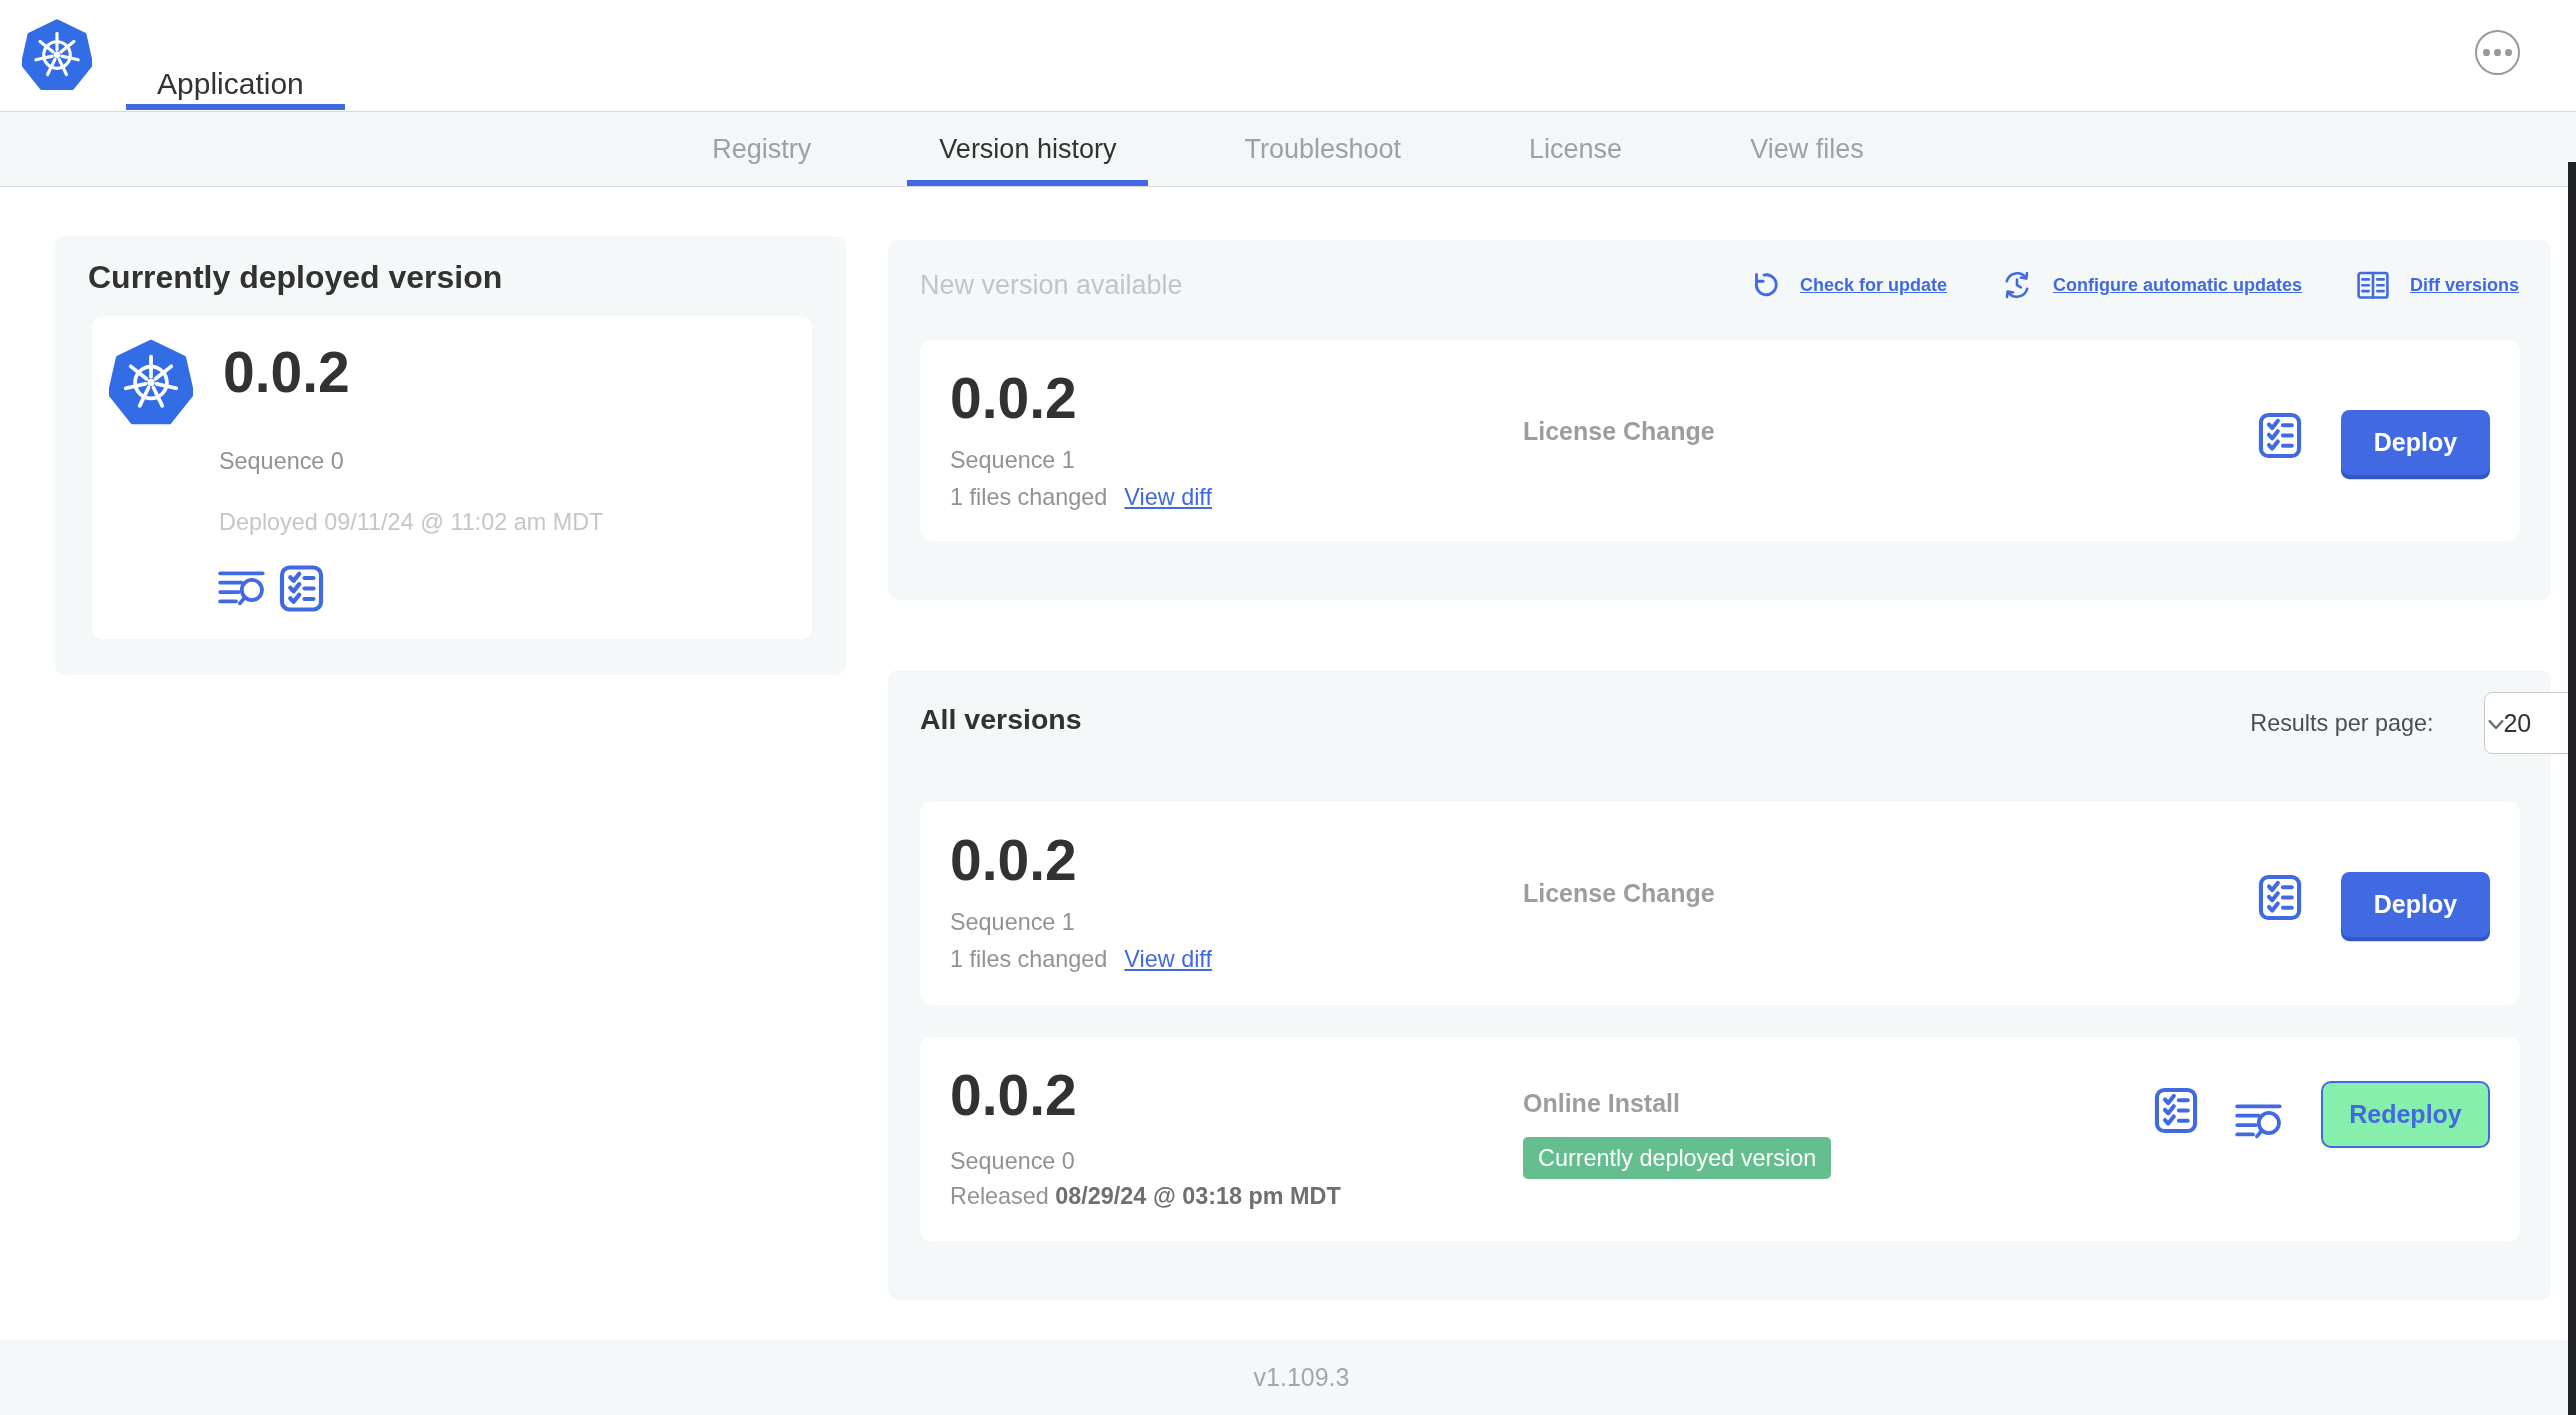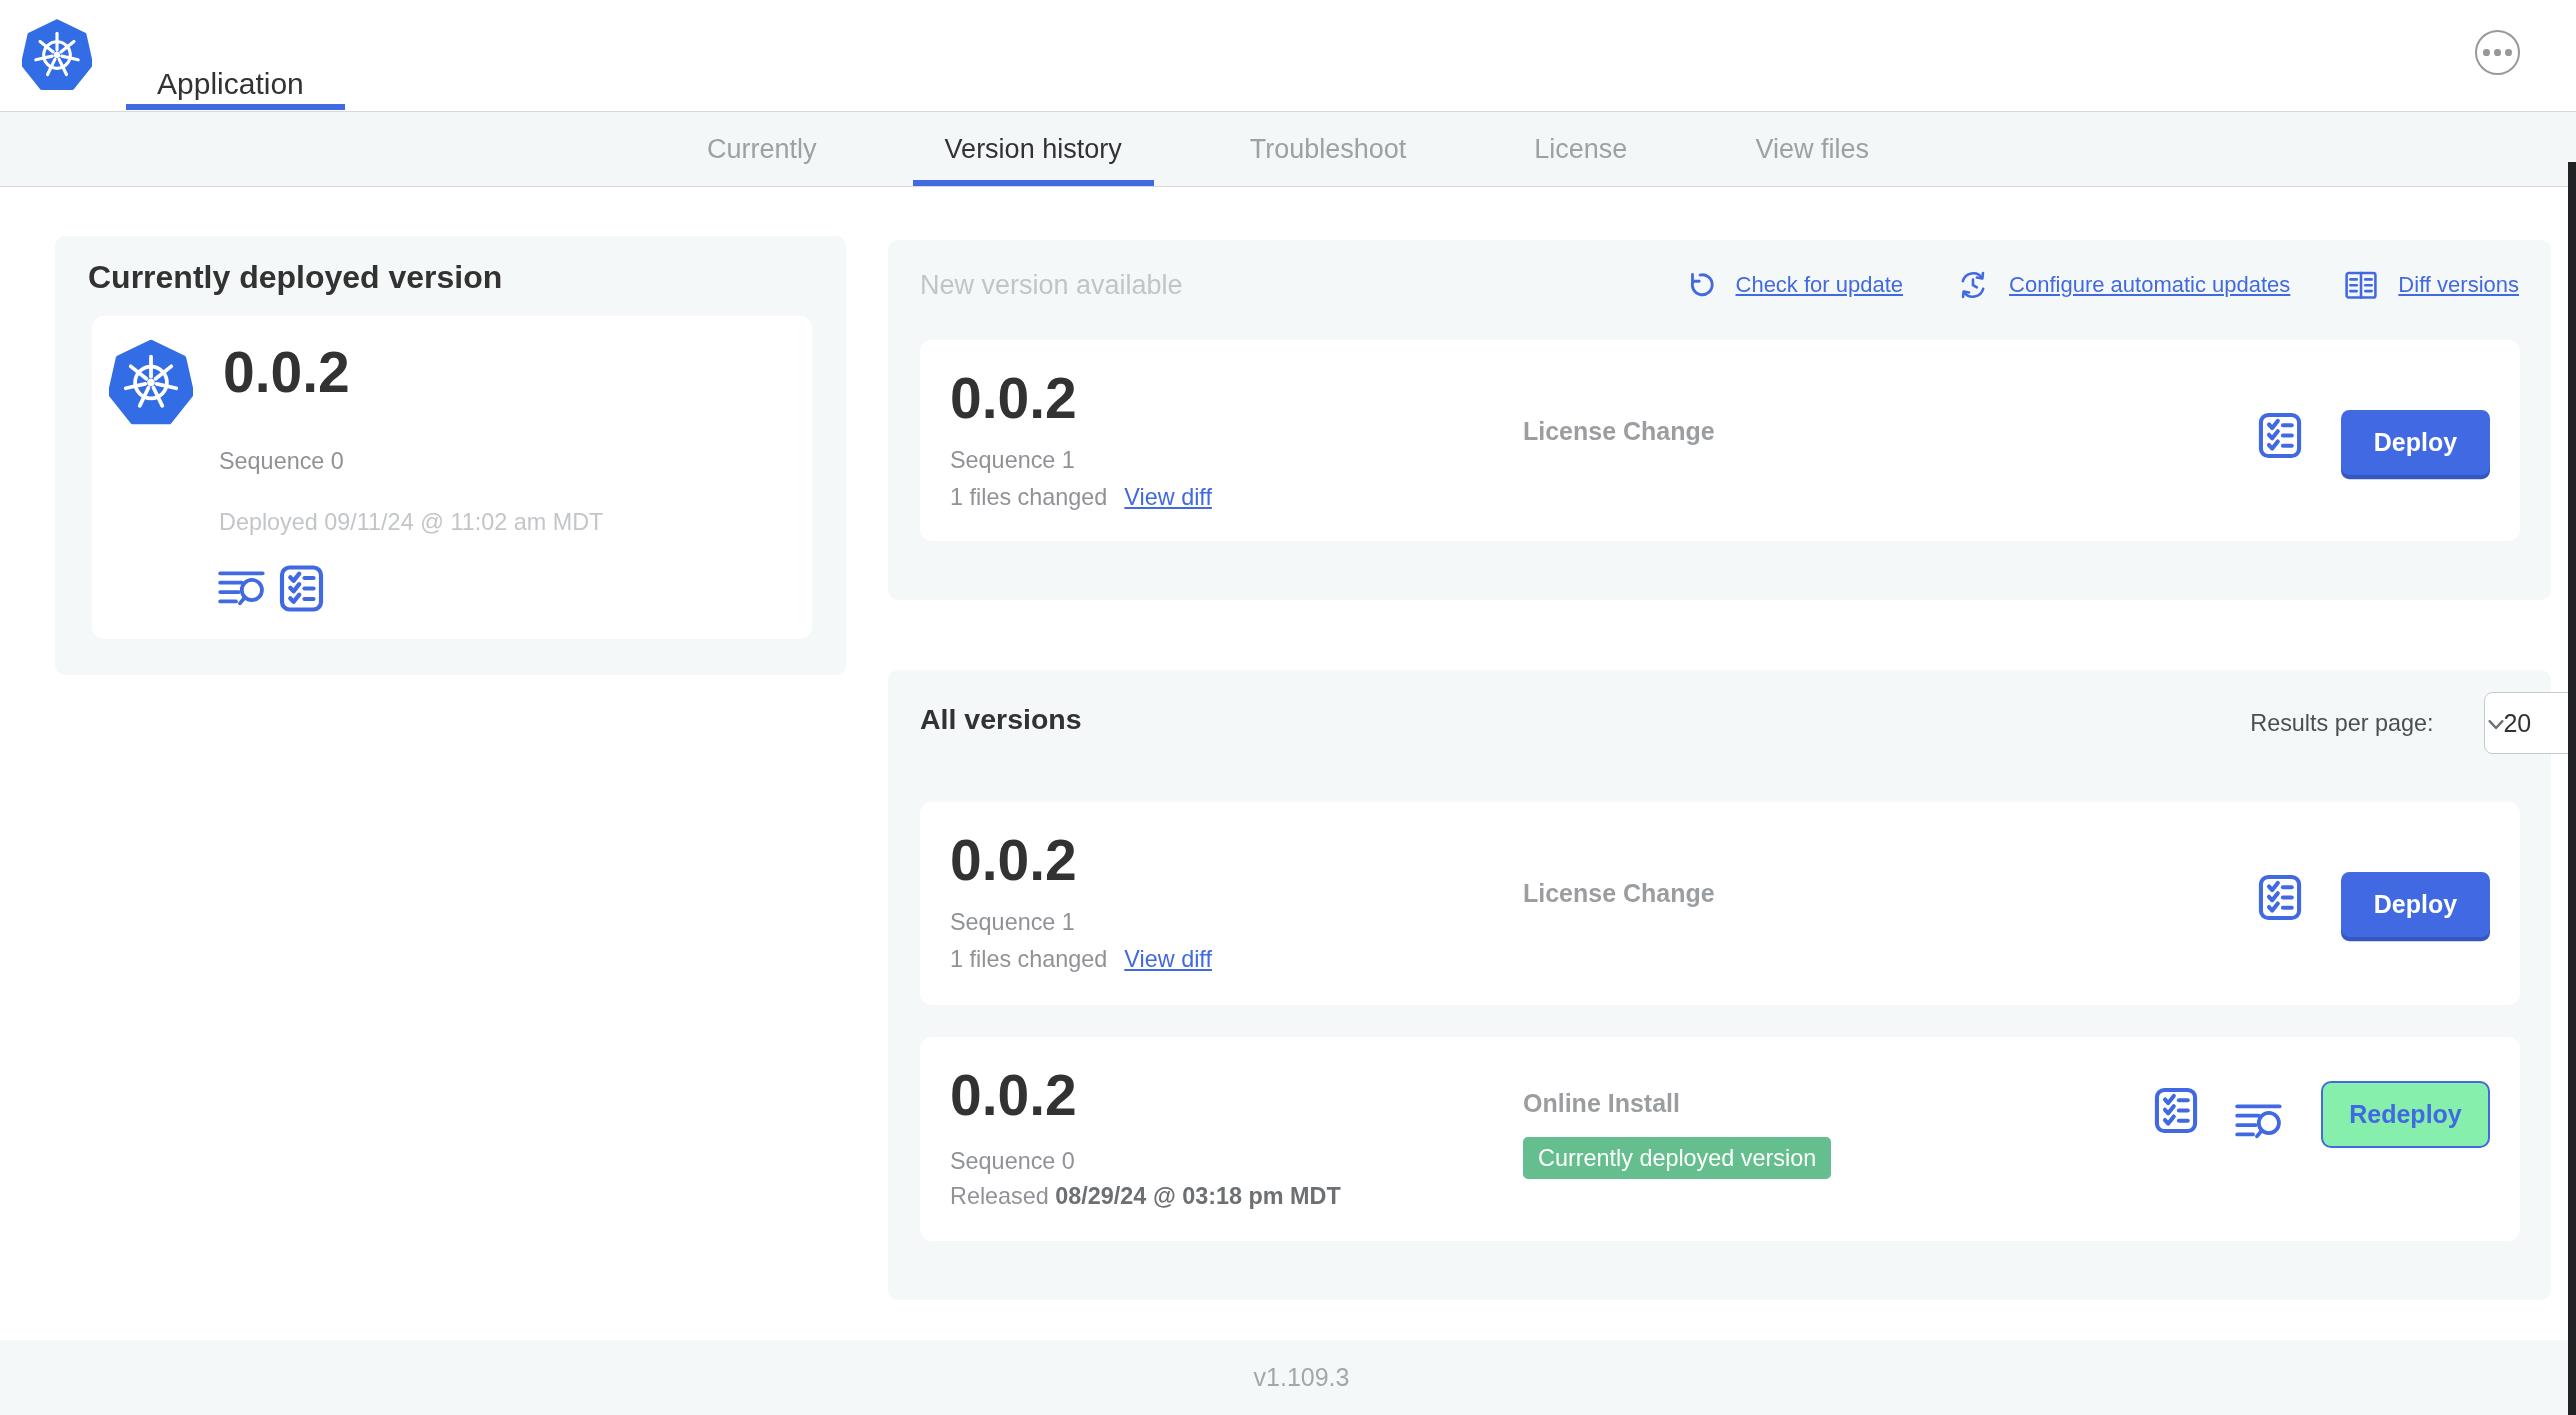--- a/index.html
+++ b/index.html
@@ -54,21 +54,21 @@
   .deployed-card { left:37px; top:80px; width:720px; height:323px; }
   .k8s-logo-card { position:absolute; left:17px; top:23.4px; width:84px; height:87px; }
   .deployed-version { position:absolute; left:131px; top:23.4px; font-size:57px; font-weight:700; color:#323232; }
   .deployed-seq  { position:absolute; left:127px; top:132px; font-size:23.4px; color:#8f9296; }
   .deployed-date { position:absolute; left:127px; top:193px; font-size:23.4px; color:#c3c6c9; }
   .deployed-icons { position:absolute; left:126px; top:248px; display:flex; align-items:center; gap:11.7px; }
 
   
   .actions-row { position:absolute; right:32px; top:30px; display:flex; align-items:center; gap:44px; }
   .action-link { display:flex; align-items:center; gap:10px; cursor:pointer; color:#4169e1; }
-  .action-link span { font-size:22px; font-weight:400; text-decoration:underline;margin-left:11px; }
+  .action-link span { font-size:18px; font-weight:700; text-decoration:underline;margin-left:11px; }
 
   
   .ver-card-new  { left:32px; top:100px; width:1600px; height:201px; }
   .ver-card-row1 { left:32px; top:132px; width:1600px; height:203px; }
   .ver-card-row2 { left:32px; top:367px; width:1600px; height:204px; }
 
   .v-ver   { position:absolute; left:30px; top:25px; font-size:57px; font-weight:700; color:#323232; }
   .v-seq   { position:absolute; left:30px; top:107px; font-size:23.4px; color:#8f9296; }
   .v-files { position:absolute; left:30px; top:144px; font-size:23.4px; color:#8f9296; display:flex; gap:17px; align-items:baseline; }
   .view-diff { font-size:23.4px; font-weight:500; color:#4169e1; text-decoration:underline; cursor:pointer; }
@@ -141,21 +141,21 @@
   <div class="app-title">Application</div>
   <div class="app-title-underline"></div>
   <div class="ellipsis-btn">
     <span class="dot"></span>
     <span class="dot"></span>
     <span class="dot"></span>
   </div>
 </div>
 
 <div class="nav">
-  <div class="tab">Currently</div>
+  <div class="tab">Registry</div>
   <div class="tab active">Version history</div>
   <div class="tab">Troubleshoot</div>
   <div class="tab">License</div>
   <div class="tab">View files</div>
 </div>
 
 <div class="panel panel-left">
   <div class="panel-title-dark">Currently deployed version</div>
   <div class="card deployed-card">
     <span class="k8s-logo-card">

